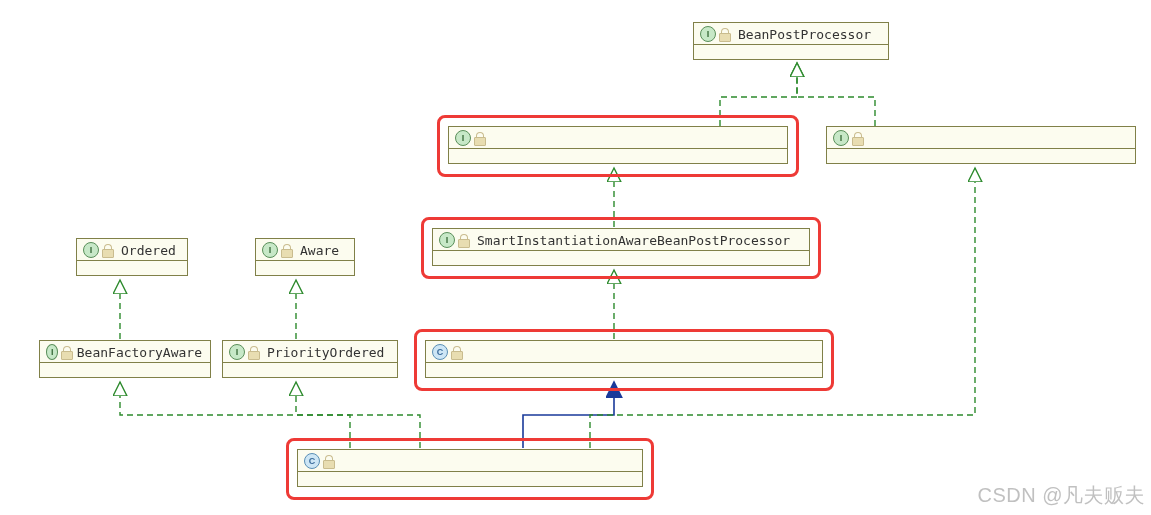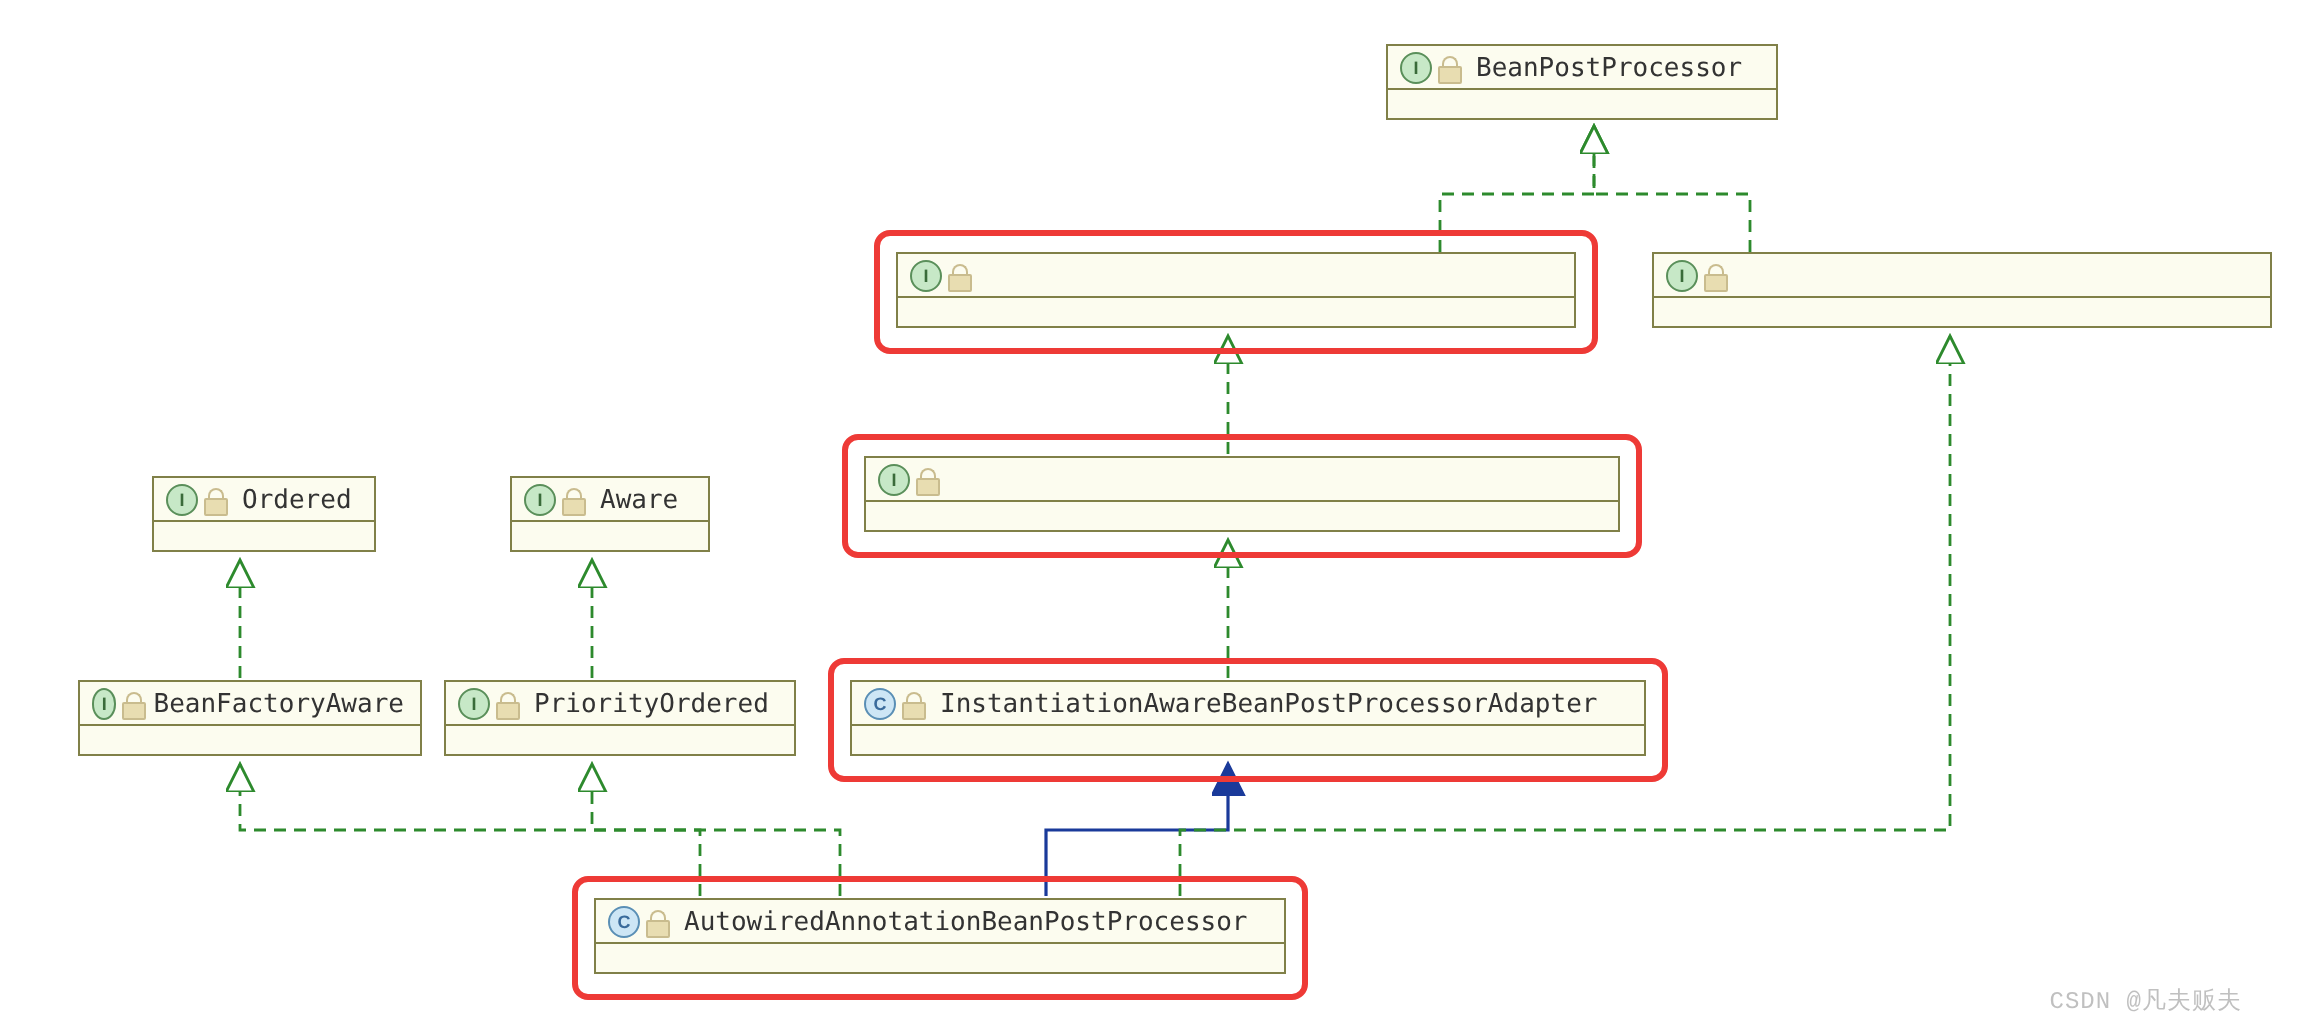--- a/index.html
+++ b/index.html
@@ -7,21 +7,21 @@
   .box .title{display:flex;align-items:center;padding:3px 8px 2px 6px;border-bottom:1px solid #808048;white-space:nowrap}
   .box .body{height:14px}
   .icn{display:inline-flex;align-items:center;justify-content:center;width:14px;height:14px;border-radius:50%;font-size:9px;font-weight:bold;font-family:Verdana,sans-serif;margin-right:2px}
   .icn-i{background:#c7e8c7;border:1px solid #5a8f5a;color:#3a6b3a}
   .icn-c{background:#cde6f5;border:1px solid #5a8fb5;color:#3a6b9b}
   .lock{display:inline-block;width:14px;height:12px;position:relative;margin-right:6px;opacity:.55}
   .lock::before{content:'';position:absolute;left:3px;top:0;width:6px;height:6px;border:1px solid #a08840;border-bottom:none;border-radius:4px 4px 0 0}
   .lock::after{content:'';position:absolute;left:1px;top:5px;width:10px;height:7px;background:#d8c480;border:1px solid #a08840;border-radius:1px}
   .hlt{position:absolute;border:3px solid #ee3a36;border-radius:8px;box-sizing:border-box;pointer-events:none}
   svg{position:absolute;left:0;top:0;pointer-events:none}
-  .wmark{position:absolute;right:30px;bottom:6px;font-family:Liberation Mono, monospace;color:rgba(140,140,140,.55);font-size:12px;letter-spacing:.5px}
+  .wmark{position:absolute;right:6px;bottom:6px;font-family:Liberation Sans, sans-serif;color:rgba(140,140,140,.55);font-size:20px;letter-spacing:.5px}
 </style>
 </head>
 <body>
 
 <svg width="1151" height="515">
   <defs>
     <marker id="tri-green" markerWidth="12" markerHeight="12" refX="10" refY="5" orient="auto">
       <path d="M0,0 L10,5 L0,10 Z" fill="#fff" stroke="#2d8a2d" stroke-width="1"></path>
     </marker>
     <marker id="tri-blue" markerWidth="12" markerHeight="12" refX="10" refY="5" orient="auto">
@@ -87,20 +87,21 @@
       <span class="icn icn-i">I</span>
       <span class="lock"></span>
       <span>Aware</span>
     </div>
     <div class="body"></div>
 </div>
 <div class="box" style="left:432px;top:228px;width:378px">
   <div class="title">
       <span class="icn icn-i">I</span>
       <span class="lock"></span>
+      <span>SmartInstantiationAwareBeanPostProcessor</span>
     </div>
     <div class="body"></div>
 </div>
 
 <div class="box" style="left:39px;top:340px;width:172px">
   <div class="title">
       <span class="icn icn-i">I</span>
       <span class="lock"></span>
       <span>BeanFactoryAware</span>
     </div>
@@ -111,30 +112,28 @@
       <span class="icn icn-i">I</span>
       <span class="lock"></span>
       <span>PriorityOrdered</span>
     </div>
     <div class="body"></div>
 </div>
 <div class="box" style="left:425px;top:340px;width:398px">
   <div class="title">
       <span class="icn icn-c">C</span>
       <span class="lock"></span>
-      <span>InstantiationAwareBeanPostProcessorAdapter</span>
     </div>
     <div class="body"></div>
 </div>
 
 <div class="box" style="left:297px;top:449px;width:346px">
   <div class="title">
       <span class="icn icn-c">C</span>
       <span class="lock"></span>
-      <span>AutowiredAnnotationBeanPostProcessor</span>
     </div>
     <div class="body"></div>
 </div>
 
 <div class="hlt" style="left:437px;top:115px;width:362px;height:62px"></div>
 <div class="hlt" style="left:421px;top:217px;width:400px;height:62px"></div>
 <div class="hlt" style="left:414px;top:329px;width:420px;height:62px"></div>
 <div class="hlt" style="left:286px;top:438px;width:368px;height:62px"></div>
 
 <div class="wmark">CSDN @凡夫贩夫</div>

